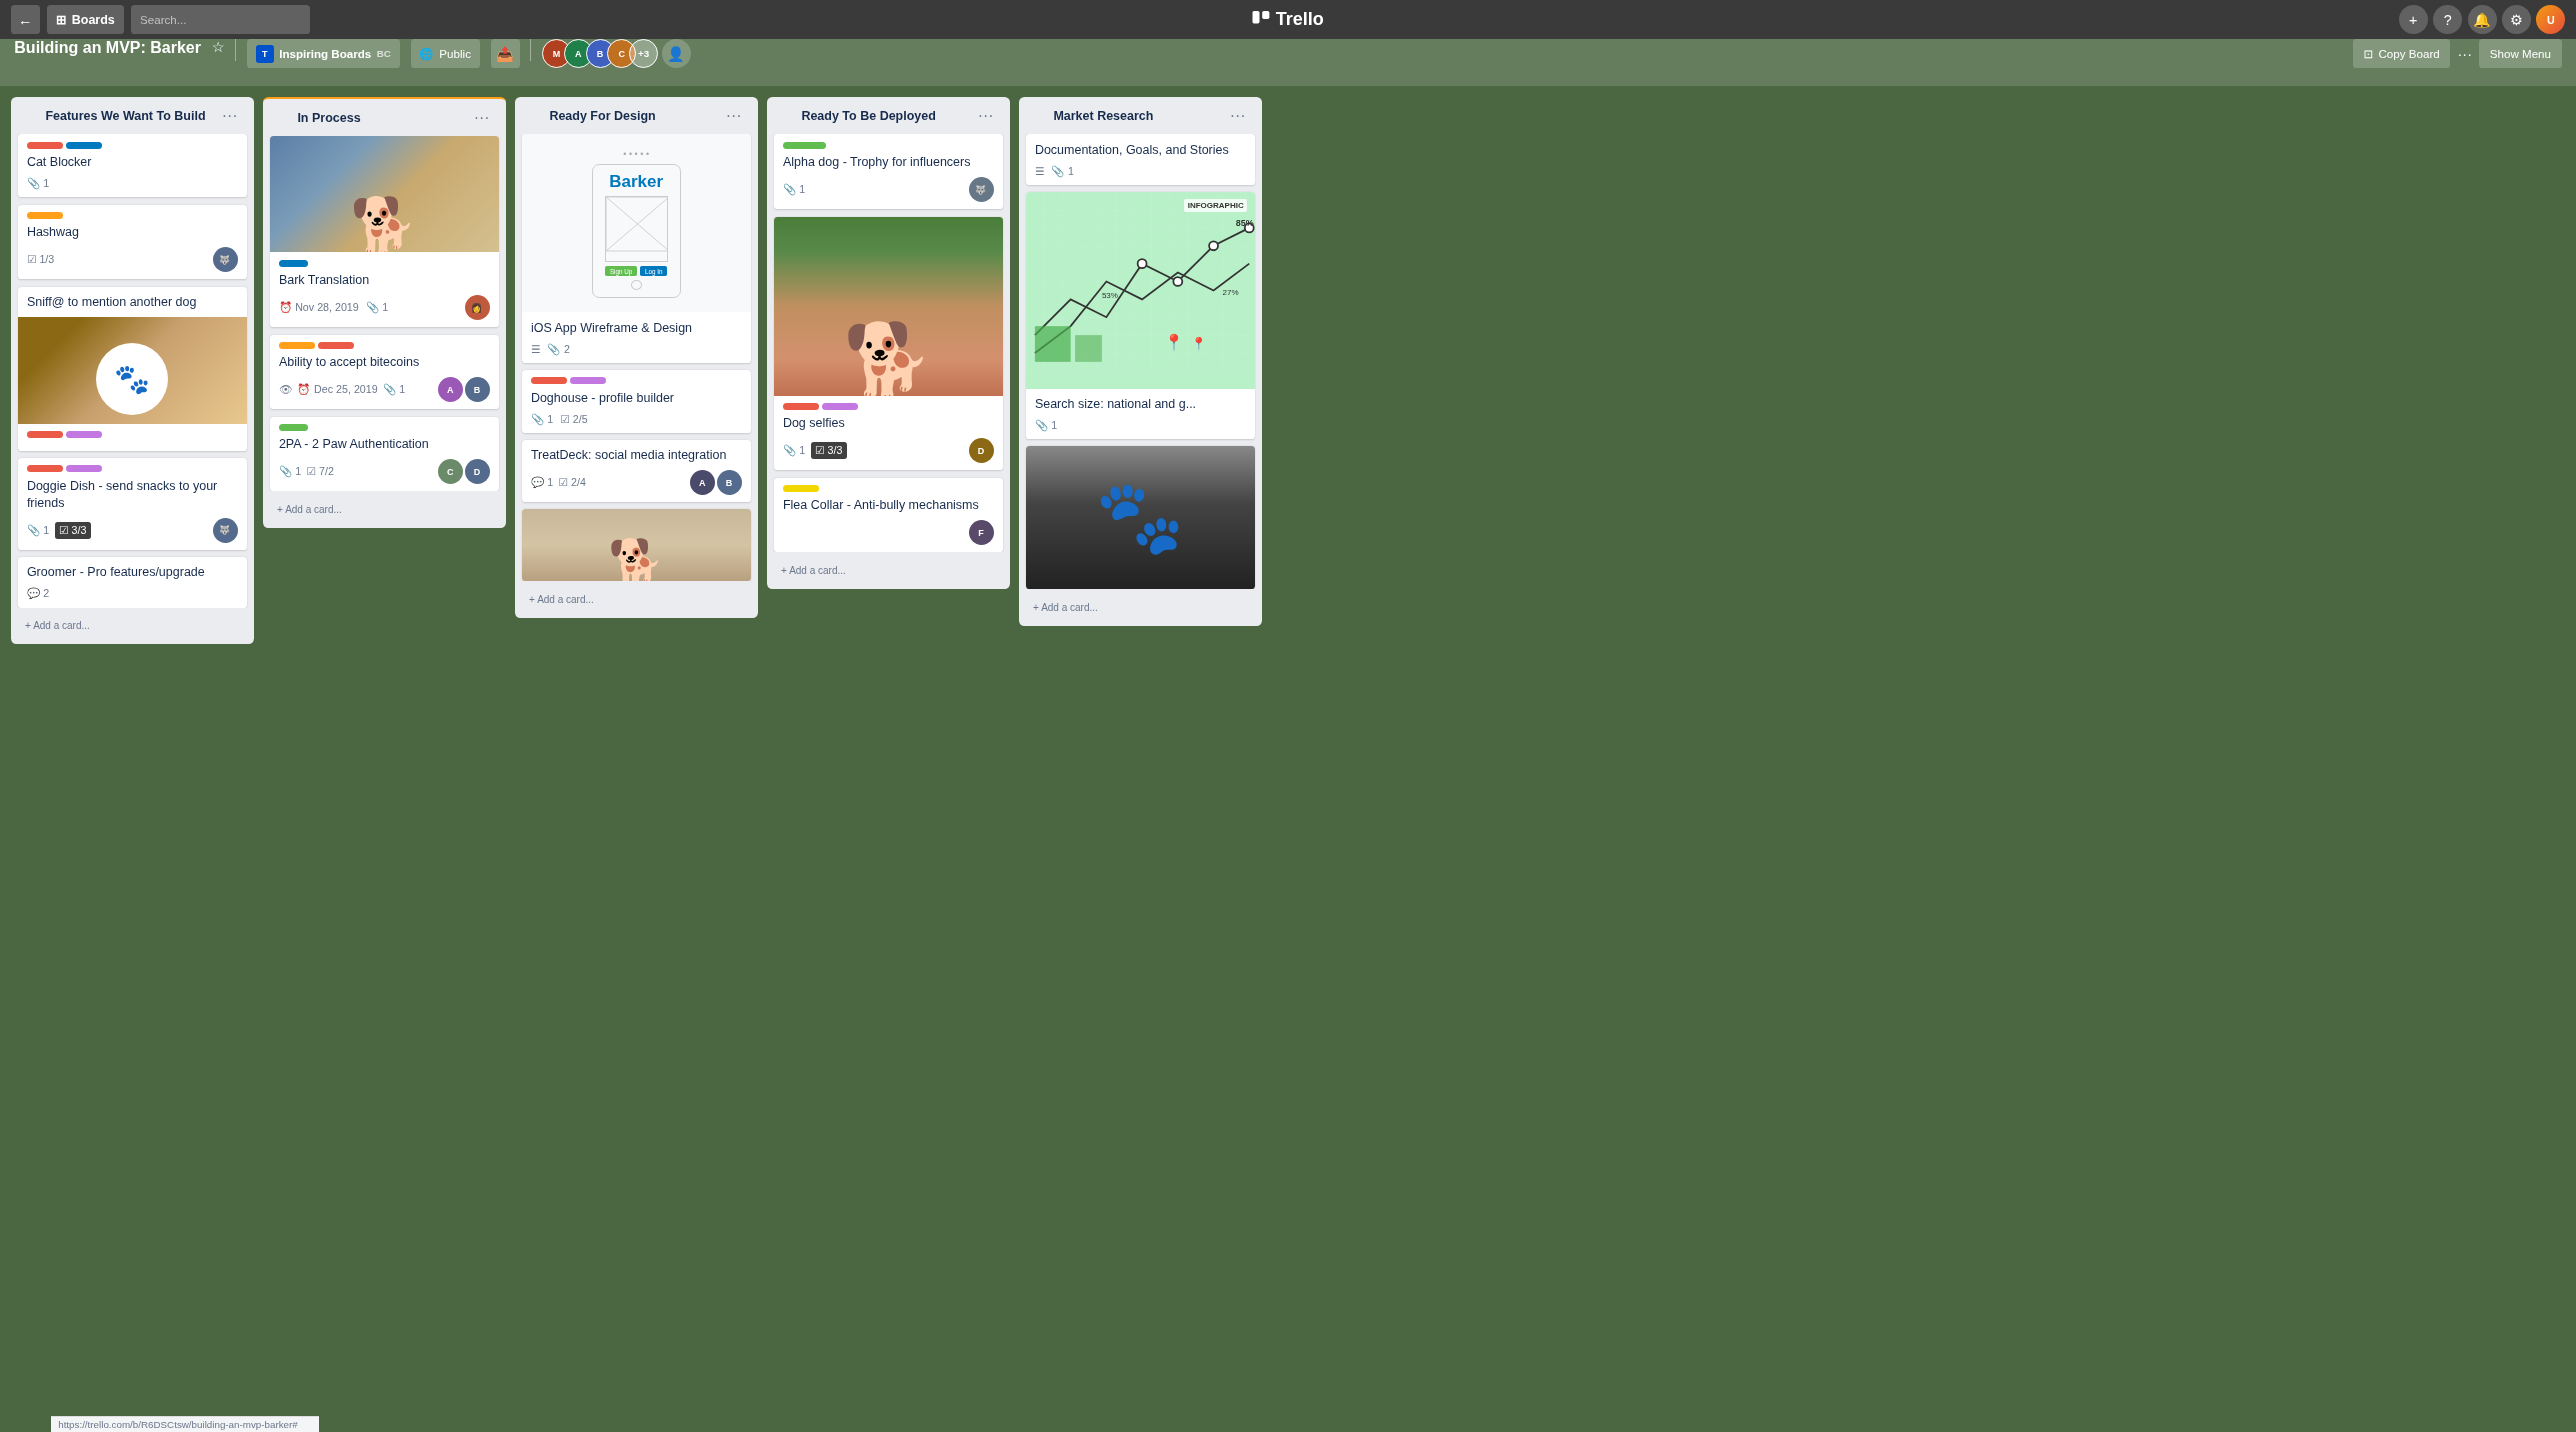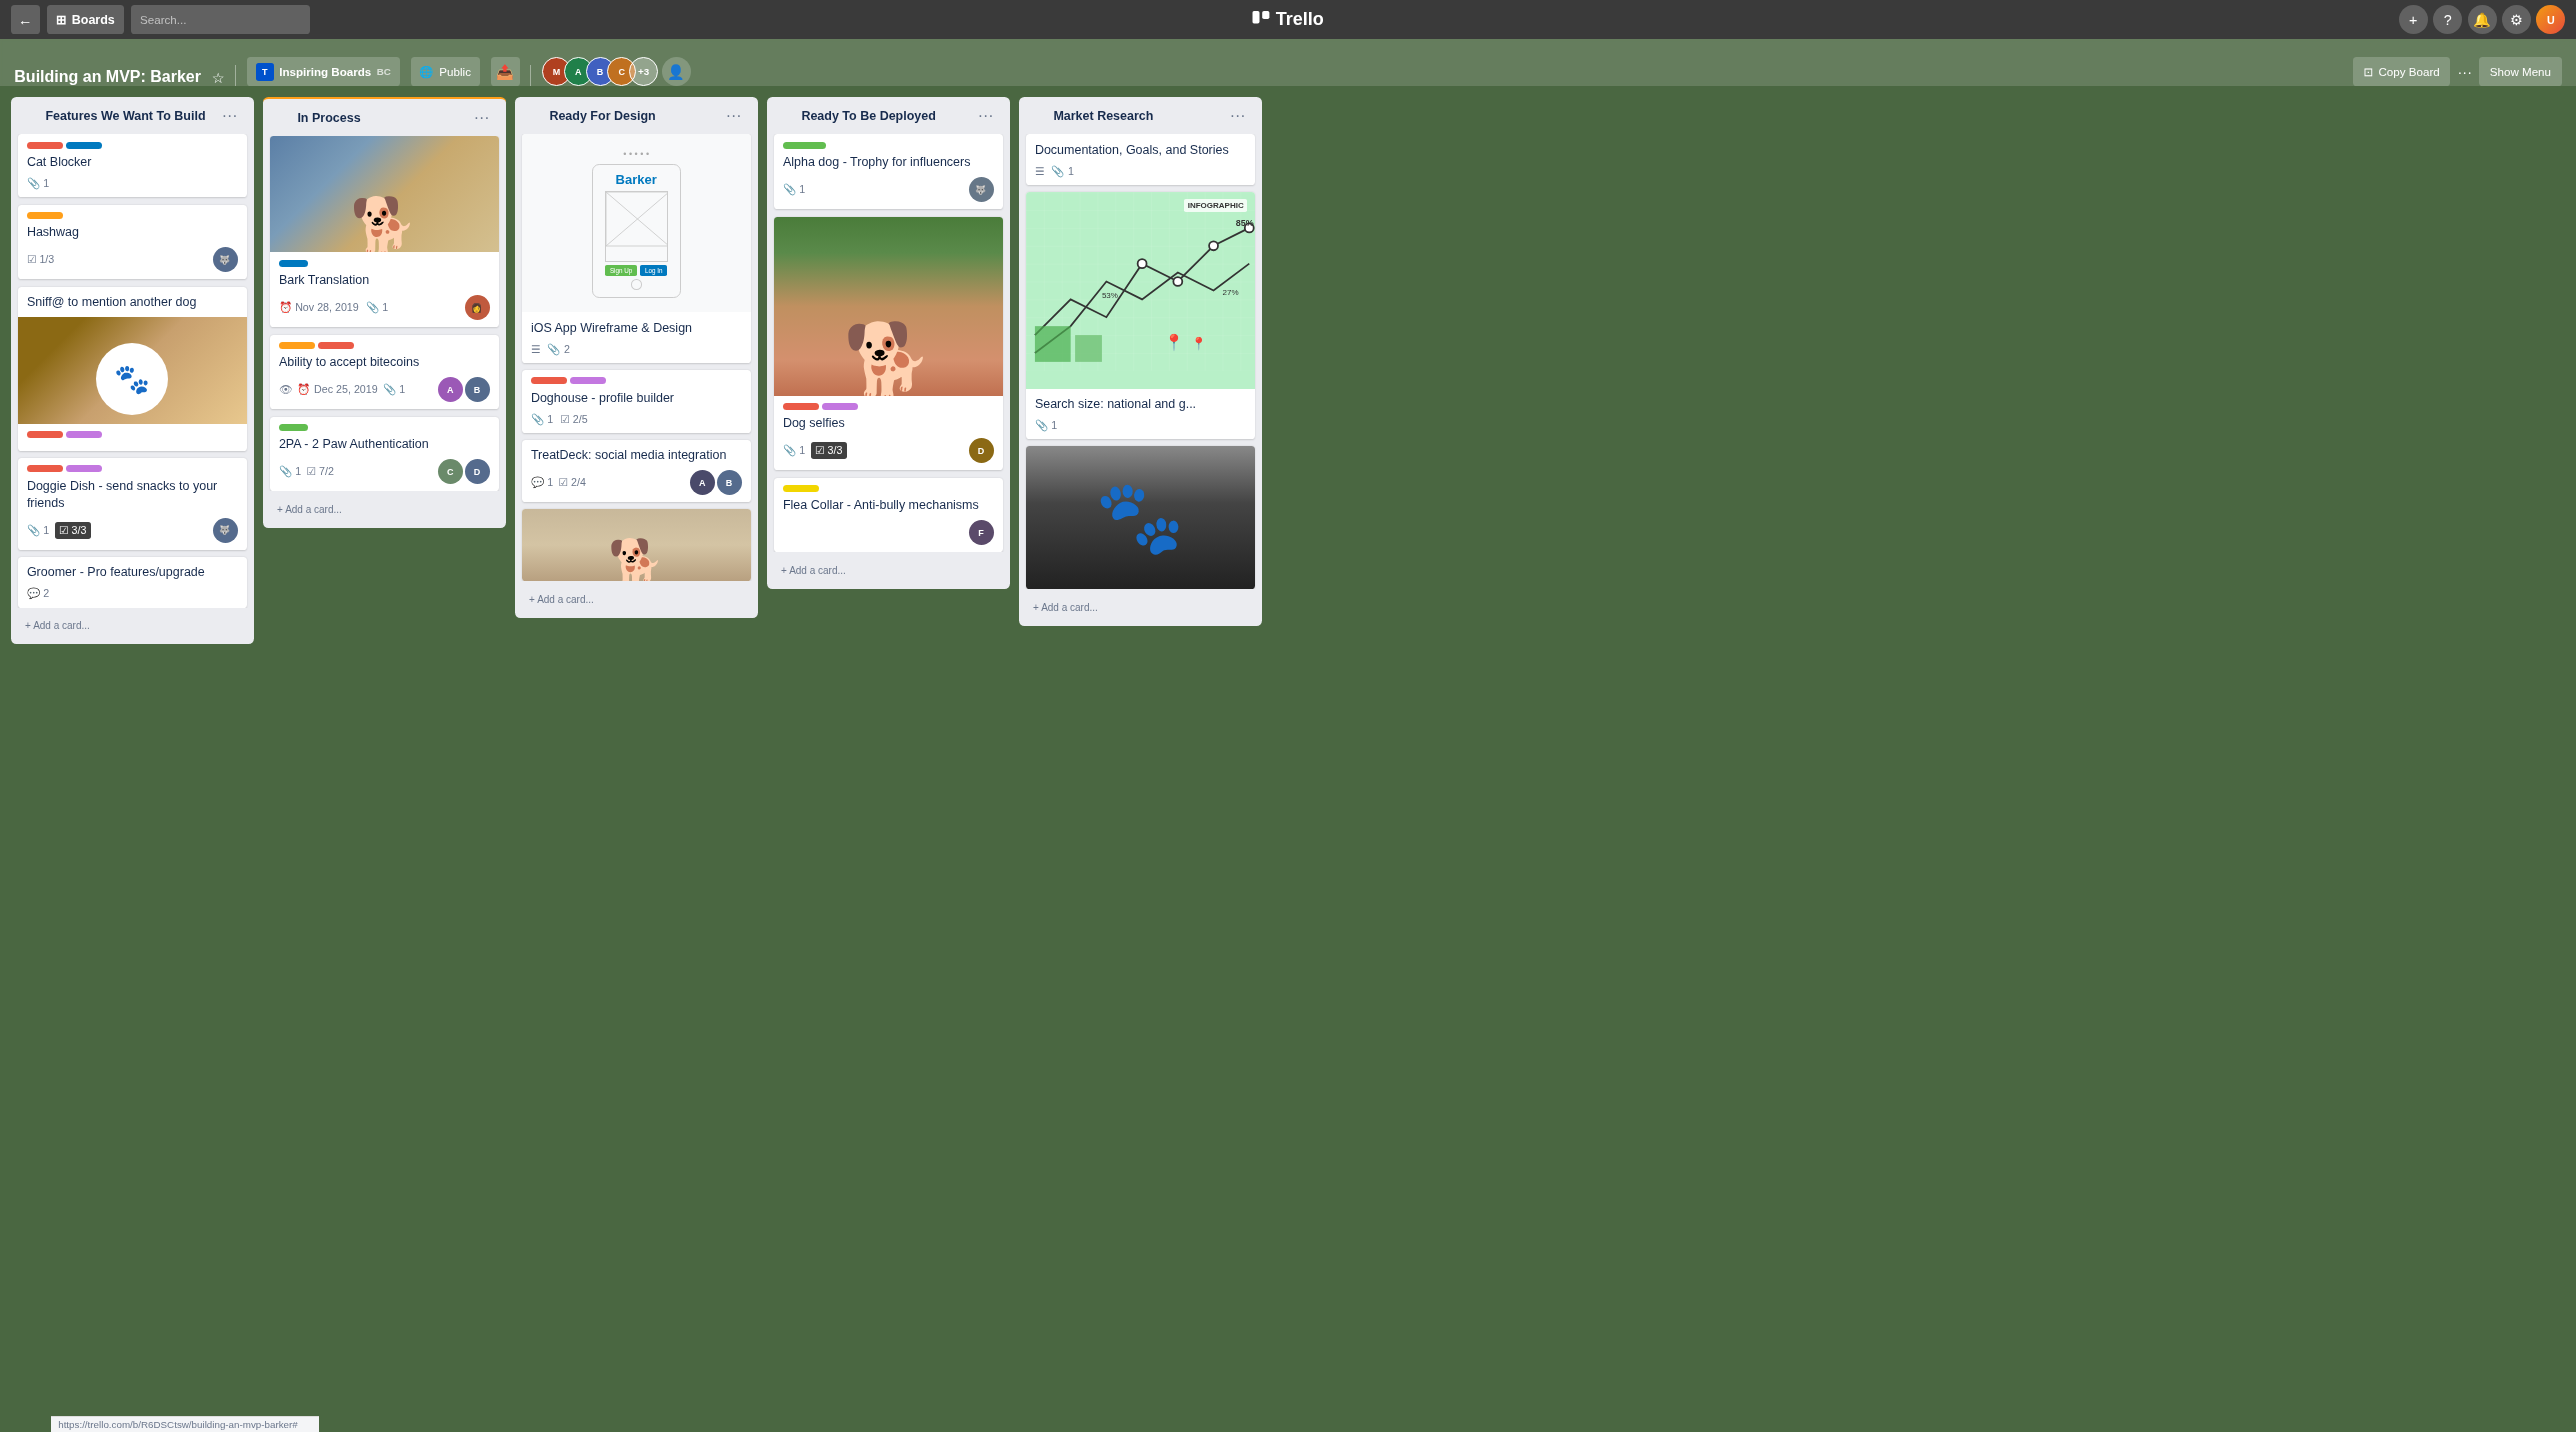--- a/index.html
+++ b/index.html
@@ -77,21 +77,21 @@
       display: flex; align-items: center; justify-content: center;
       color: white; font-size: 10.7px; font-weight: bold;
       cursor: pointer;
     }
 
     
     .board-header {
       background: rgba(255,255,255,0.15);
       height: 47px;
       display: flex;
-      align-items: flex-end;
+      align-items: flex-start;
       padding: 0 14.3px;
       gap: 10.7px;
       backdrop-filter: blur(1.8px);
     }
     .board-title {
       color: white;
       font-size: 16px;
       font-weight: 700;
     }
     .board-star { color: white; cursor: pointer; font-size: 14.3px; }
@@ -517,21 +517,21 @@
     <div class="list-header">
       <span class="list-title">Ready For Design</span>
       <button class="list-menu-btn">···</button>
     </div>
     <div class="list-cards">
 
       <div class="card">
         <div style="background:#f8f9fa; padding:14.3px; display:flex; flex-direction:column; align-items:center;">
           <div style="font-size:9px; color:#aaa; margin-bottom:5.4px;">•  •  •  •  •</div>
           <div style="width:89px; height:134px; border:1.8px solid #ccc; border-radius:7.2px; display:flex; flex-direction:column; align-items:center; padding:7.2px; position:relative;">
-            <div style="font-size:13px; font-weight:bold; color:#0079bf; margin-bottom:4px;">Barker</div>
+            <div style="font-size:17px; font-weight:bold; color:#0079bf; margin-bottom:4px;">Barker</div>
             <div style="width:63px; height:72px; border:0.9px solid #ccc; position:relative; overflow:hidden;">
               <svg width="63" height="72" viewBox="0 0 70 80">
                 <rect x="0" y="0" width="70" height="60" fill="none" stroke="#ccc" stroke-width="1"></rect>
                 <line x1="0" y1="0" x2="70" y2="60" stroke="#ccc" stroke-width="1"></line>
                 <line x1="70" y1="0" x2="0" y2="60" stroke="#ccc" stroke-width="1"></line>
               </svg>
             </div>
             <div style="display:flex; gap:3.6px; margin-top:3.6px;">
               <div style="background:#61bd4f; color:white; font-size:6.3px; padding:1.8px 4.5px; border-radius:1.8px;">Sign Up</div>
               <div style="background:#0079bf; color:white; font-size:6.3px; padding:1.8px 4.5px; border-radius:1.8px;">Log In</div>

